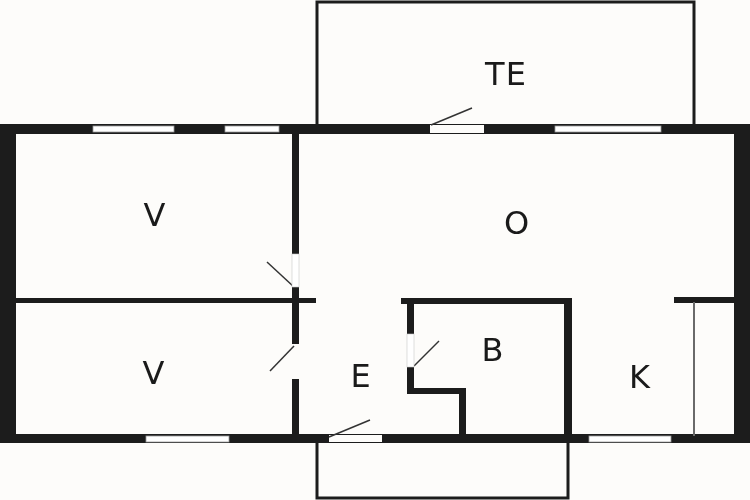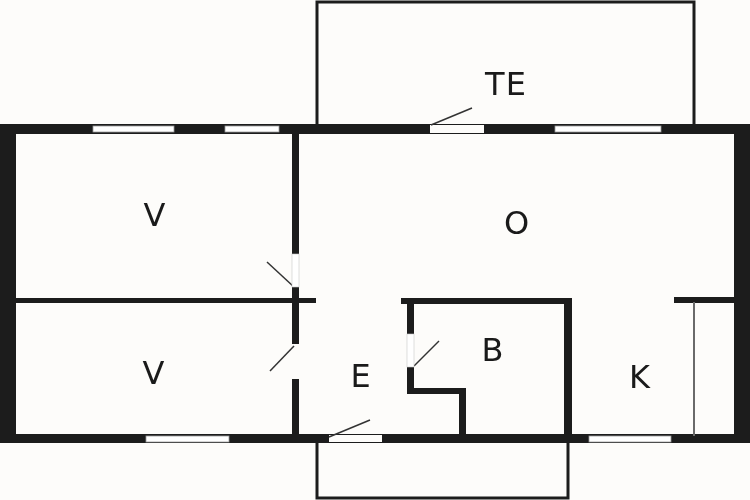--- a/index.html
+++ b/index.html
@@ -72,19 +72,19 @@
     <line x1="414" y1="366" x2="439" y2="341"></line>
     <line x1="329" y1="437" x2="370" y2="420"></line>
   </g>
 
   <g fill="#ffffff" stroke="#c8c8c8" stroke-width="0.6">
     <rect x="292" y="254" width="7" height="33"></rect>
     <rect x="407" y="334" width="7" height="33"></rect>
   </g>
 </svg>
 
-<div class="room-label" style="left:506px; top:84px;">TE</div>
+<div class="room-label" style="left:506px; top:74px;">TE</div>
 <div class="room-label" style="left:155px; top:215px;">V</div>
 <div class="room-label" style="left:517px; top:223px;">O</div>
 <div class="room-label" style="left:154px; top:373px;">V</div>
 <div class="room-label" style="left:361px; top:376px;">E</div>
 <div class="room-label" style="left:493px; top:350px;">B</div>
 <div class="room-label" style="left:640px; top:377px;">K</div>
 
 </body></html>

